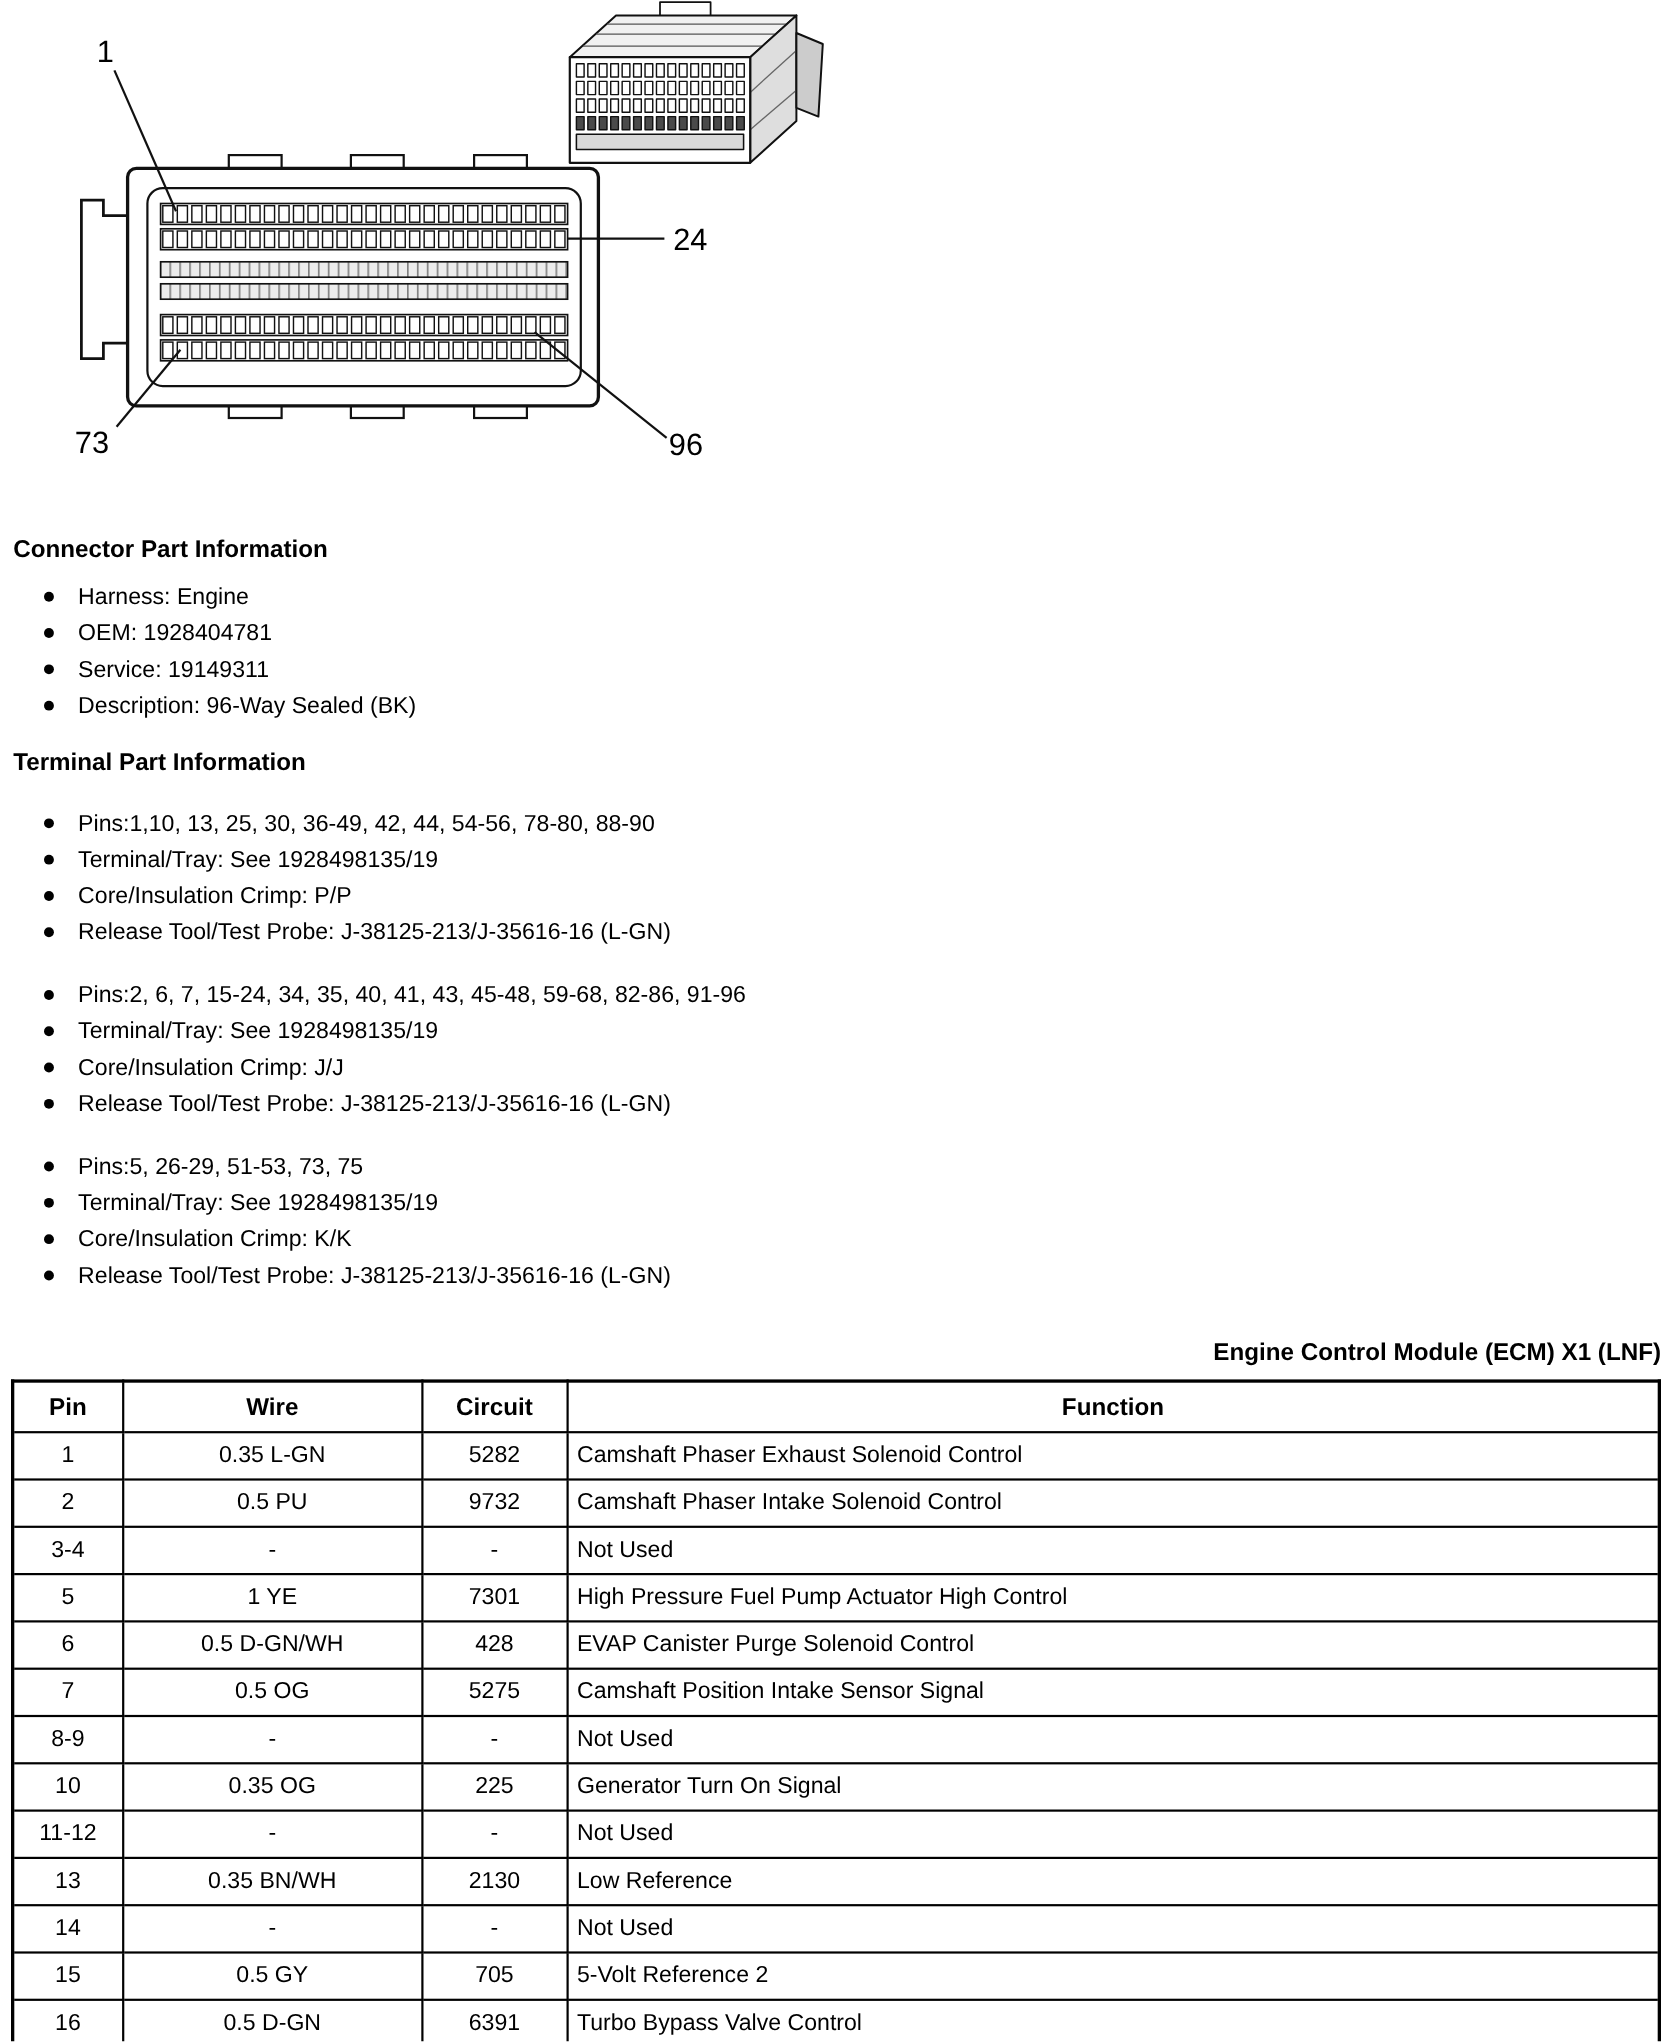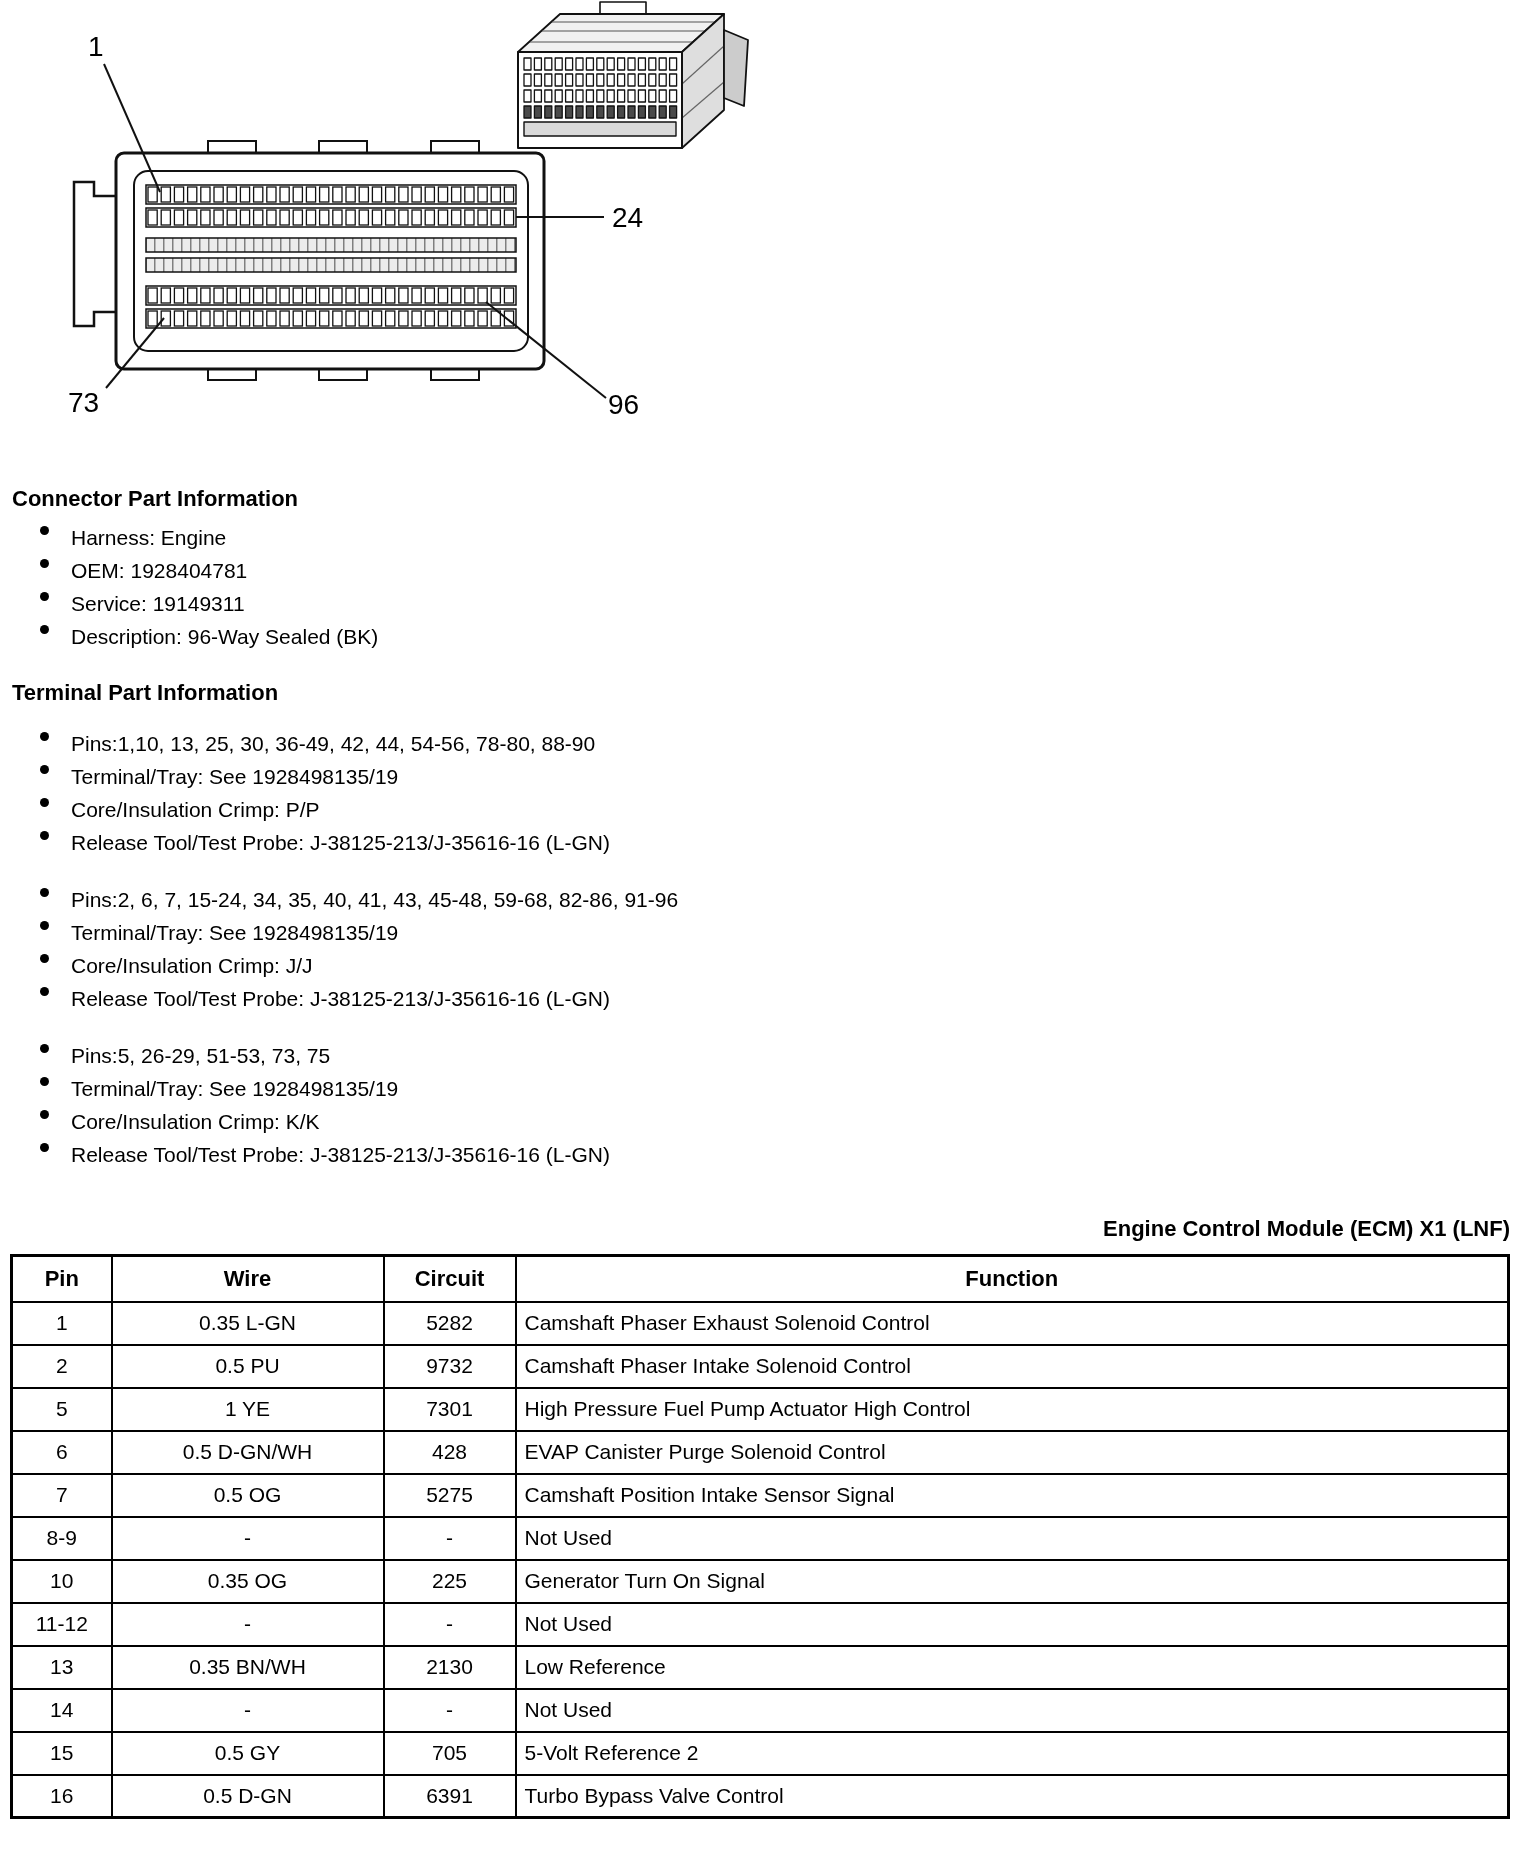--- a/index.html
+++ b/index.html
@@ -6,21 +6,21 @@
   html,body { background:#fff; }
   body {
     width:1520px; height:1856px; overflow:hidden;
     font-family:"Liberation Sans", sans-serif; color:#000;
   }
   .page { width:1520px; height:1856px; overflow:hidden; padding:0 10px; background:#fff; }
   .diagram { display:block; }
   h2.sec { font-size:22px; font-weight:bold; line-height:26px; margin:16px 0 0 2px; }
   h2.sec.terminal { margin-top:22px; }
   ul.bullets { list-style:none; margin:14px 0 0 0; }
-  ul.bullets li { display:flex; align-items:flex-start; height:33px; font-size:21px; }
+  ul.bullets li { display:flex; align-items:center; height:33px; font-size:21px; }
   ul.bullets .dot { width:9px; height:9px; border-radius:50%; background:#000; margin:0 22px 0 30px; flex:none; }
   ul.group1 { margin-top:26px; }
   ul.group2, ul.group3 { margin-top:24px; }
   .table-title { text-align:right; font-weight:bold; font-size:22px; line-height:26px; margin-top:40px; }
   table.pin-table { border-collapse:collapse; width:1500px; margin-top:12px; table-layout:fixed; border:3px solid #000; }
   table.pin-table th, table.pin-table td {
     border:2px solid #000; font-size:21px; padding:0 8px;
     overflow:hidden; white-space:nowrap; vertical-align:middle;
   }
   table.pin-table th { font-weight:bold; text-align:center; height:46px; font-size:22px; }
@@ -387,20 +387,26 @@
           <td>Camshaft Phaser Exhaust Solenoid Control</td>
         </tr>
 
         <tr>
           <td>2</td>
           <td>0.5 PU</td>
           <td>9732</td>
           <td>Camshaft Phaser Intake Solenoid Control</td>
         </tr>
 
+        <tr>
+          <td>3-4</td>
+          <td>-</td>
+          <td>-</td>
+          <td>Not Used</td>
+        </tr>
 
         <tr>
           <td>5</td>
           <td>1 YE</td>
           <td>7301</td>
           <td>High Pressure Fuel Pump Actuator High Control</td>
         </tr>
 
         <tr>
           <td>6</td>

